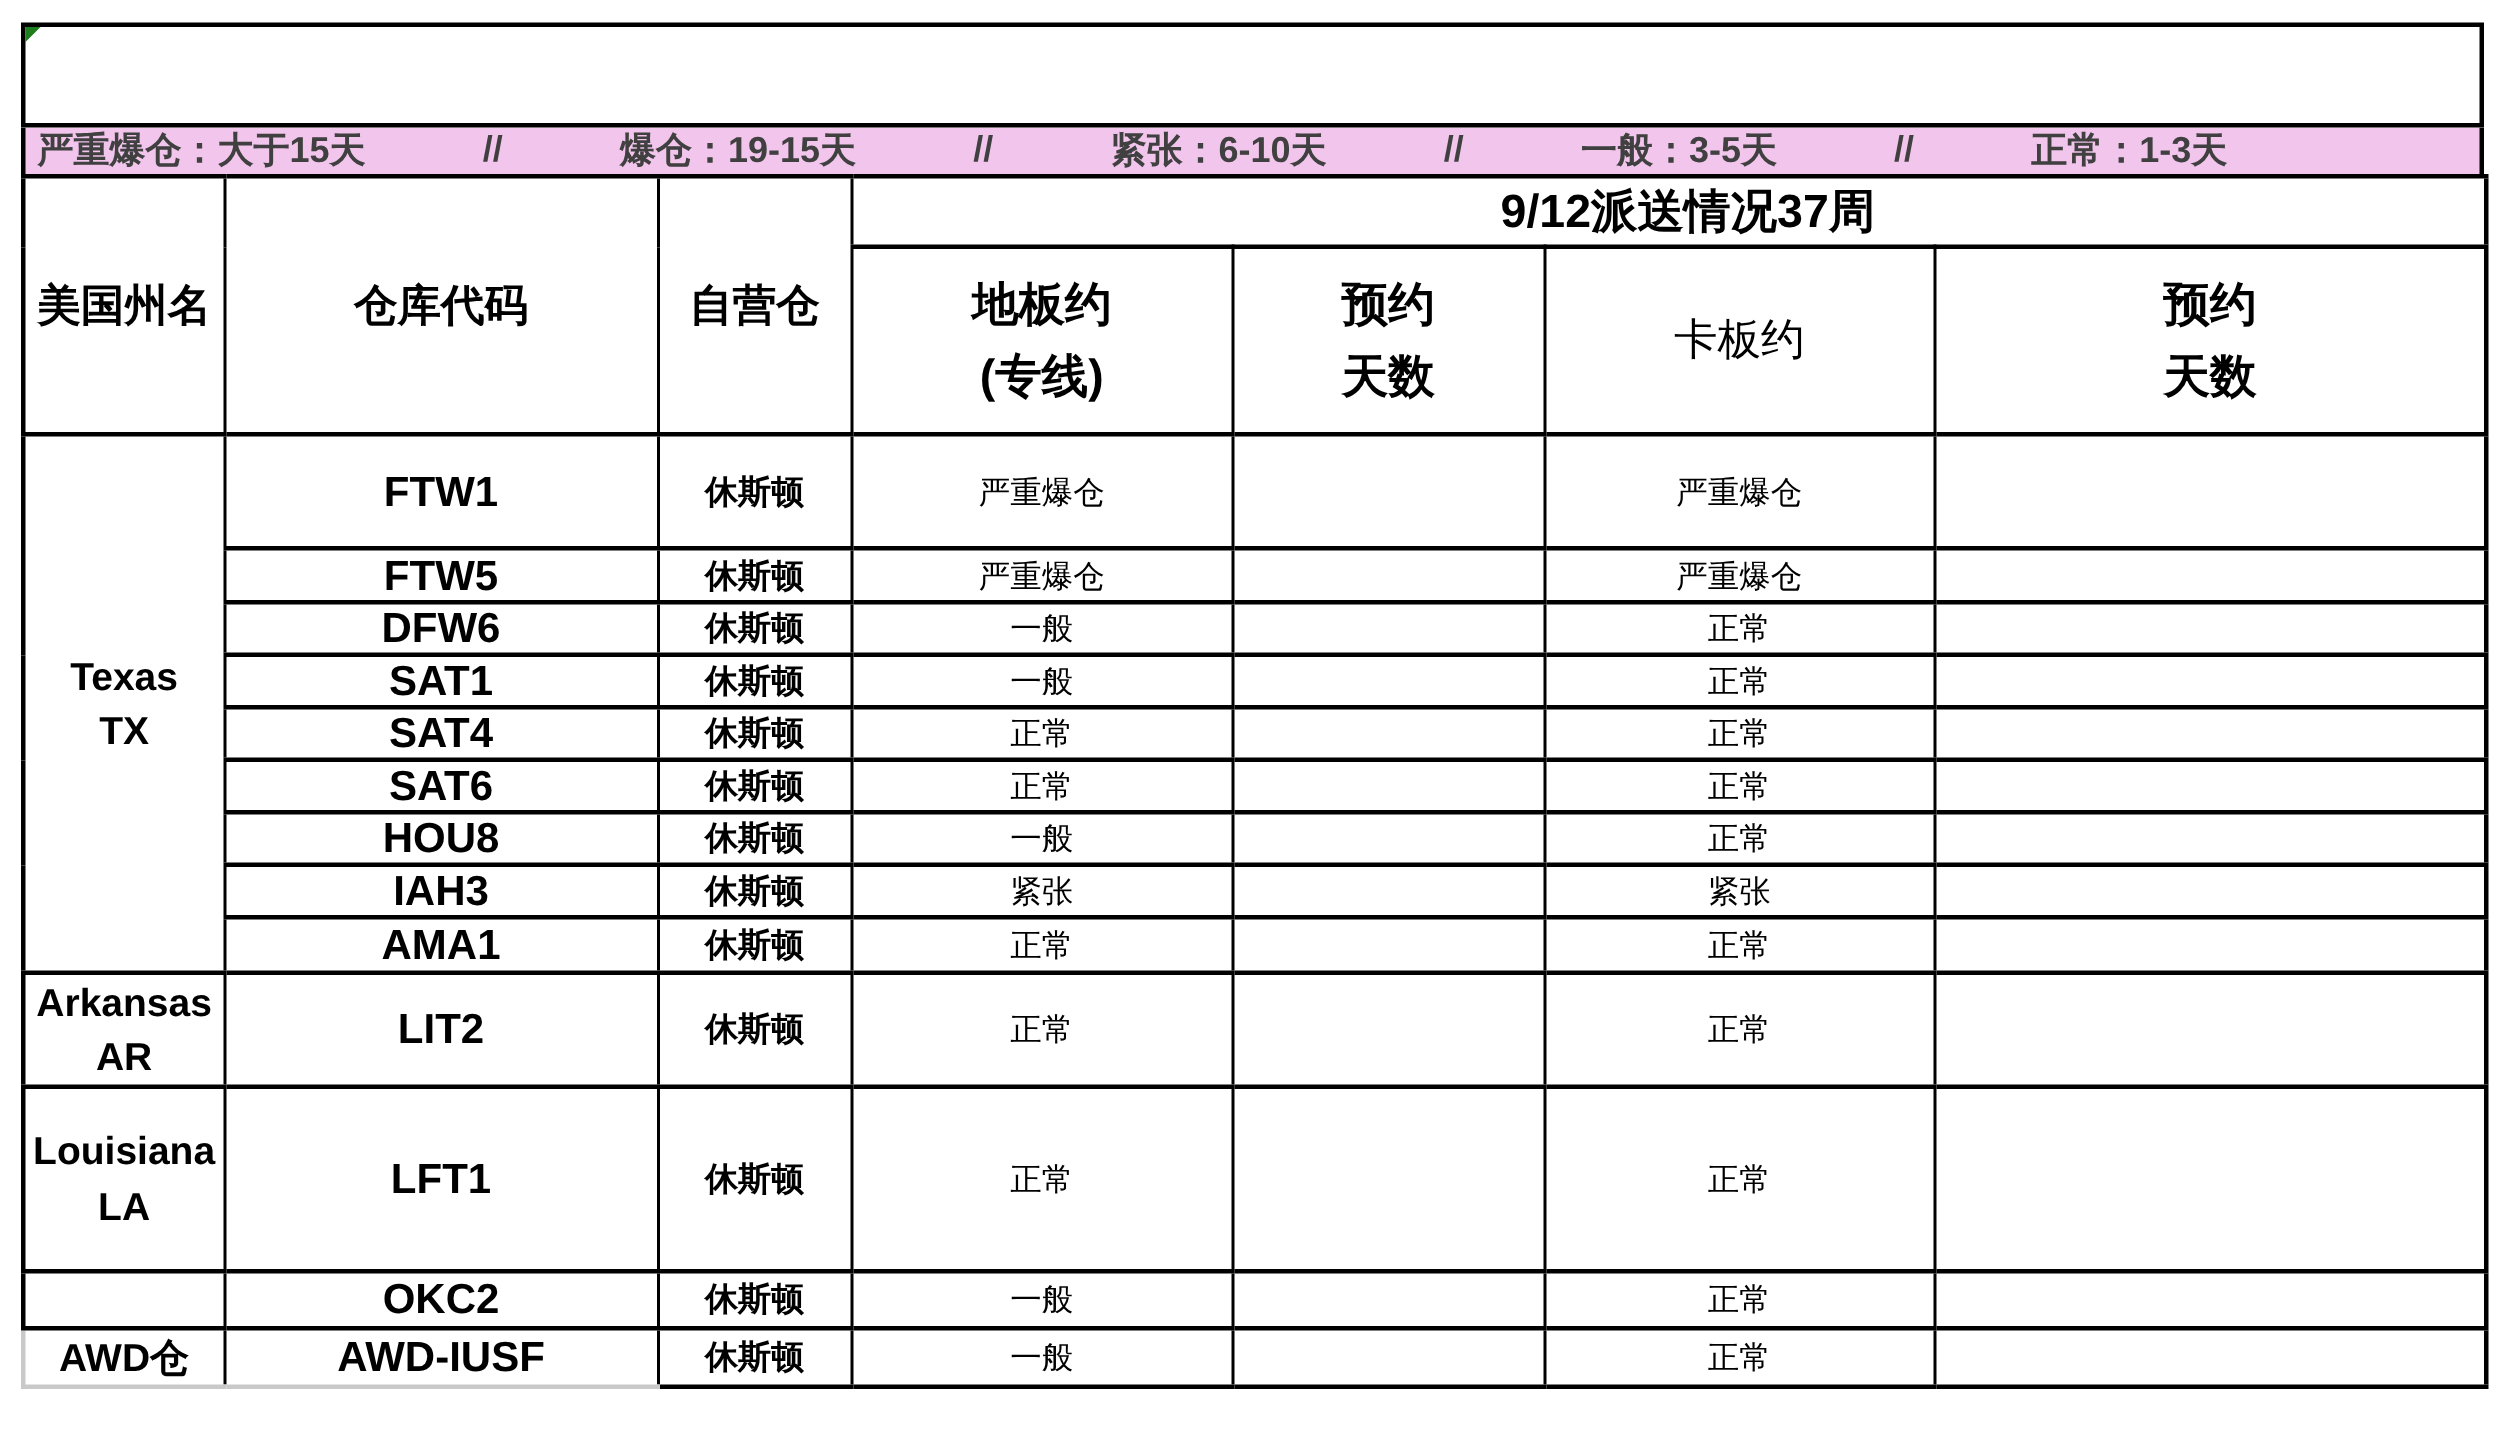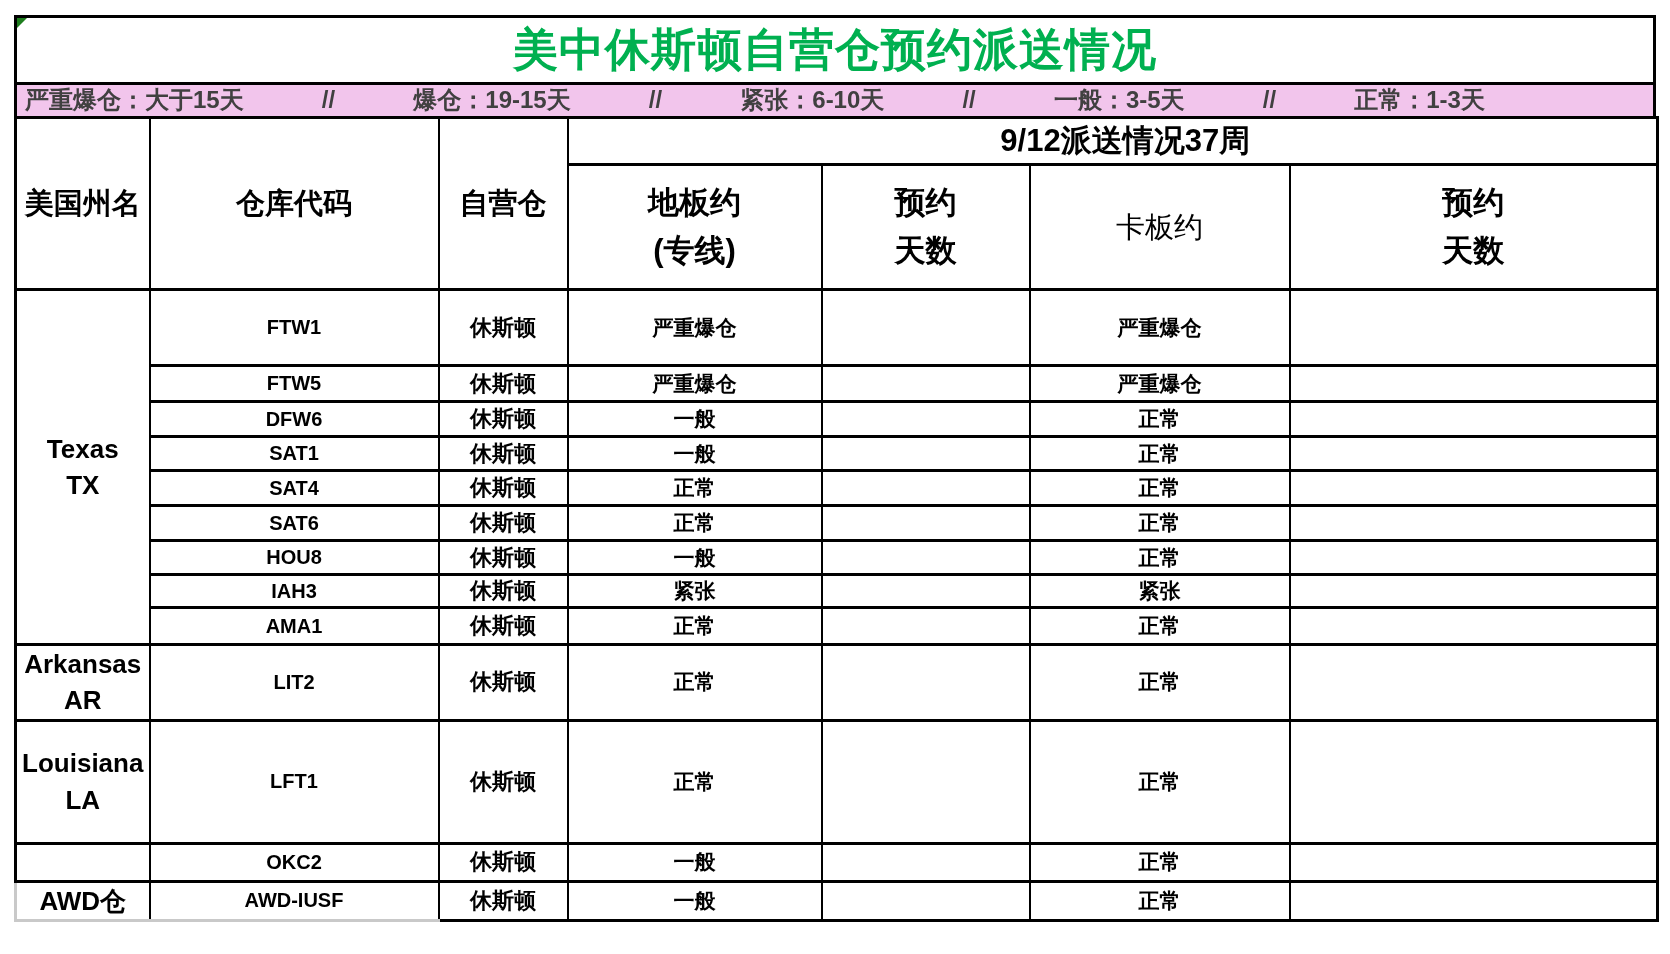--- a/index.html
+++ b/index.html
@@ -39,39 +39,38 @@
     text-align:center; vertical-align:middle; overflow:hidden;
     color:#000; background:#fff;
   }
   tr.hrow1 th { height:44px; }
   th.period-head { font-size:31px; font-weight:bold;padding-left:26px; }
   th.col-head { font-size:29px; font-weight:bold; }
   tr.hrow2 th { height:122px; font-size:31px; font-weight:bold; line-height:1.55; }
   tr.hrow2 th.pallet-head { font-weight:normal; font-size:29px; line-height:1.2; }
 
   td.state-cell { font-weight:bold; font-size:26px; line-height:1.4;margin-left:45px; }
-  td.code-cell  { font-weight:bold; font-size:20px; }
+  td.code-cell  { font-weight:bold; font-size:28px; }
   td.wh-cell    { font-weight:bold; font-size:22px; }
-  td.status-cell{ font-weight:bold; font-size:21px; }
+  td.status-cell{ font-weight:normal; font-size:21px; }
   td.days-cell  { font-size:21px; }
 
   
   td.grey-bottom { border-bottom-color:#c9c9c9; }
   td.grey-left   { border-left-color:#c9c9c9; border-left-width:3px; }
 
   .two-line span { display:block; }
 </style>
 </head>
 <body>
 
 <div class="sheet">
 
   <div class="title-cell">
     <div class="corner-triangle"></div>
-    <span class="title-text">美中休斯顿自营仓预约派送情况</span>
   </div>
 
   <div class="legend-cell">
     <span>严重爆仓：大于15天</span>
     <span>//</span>
     <span>爆仓：19-15天</span>
     <span>//</span>
     <span>紧张：6-10天</span>
     <span>//</span>
     <span>一般：3-5天</span>

